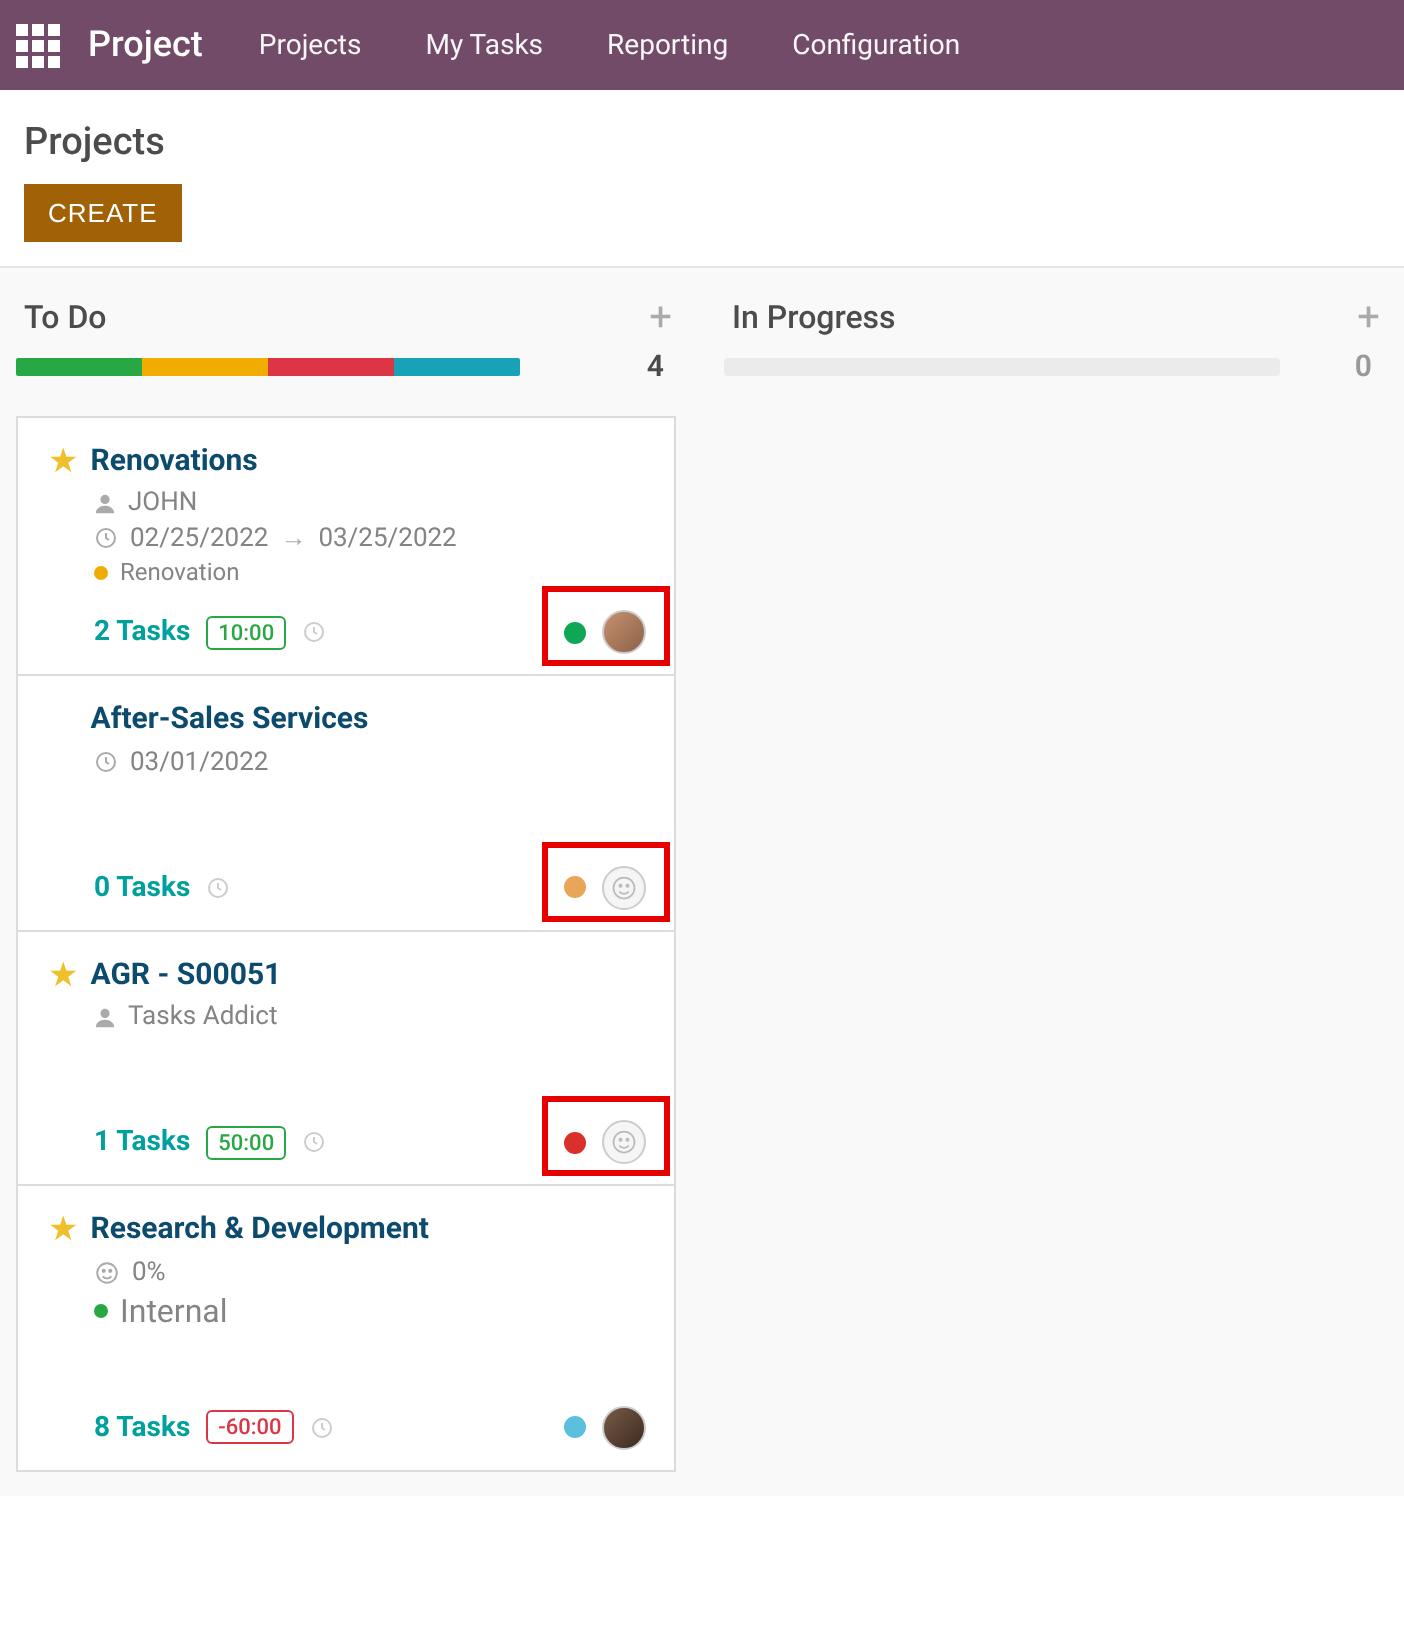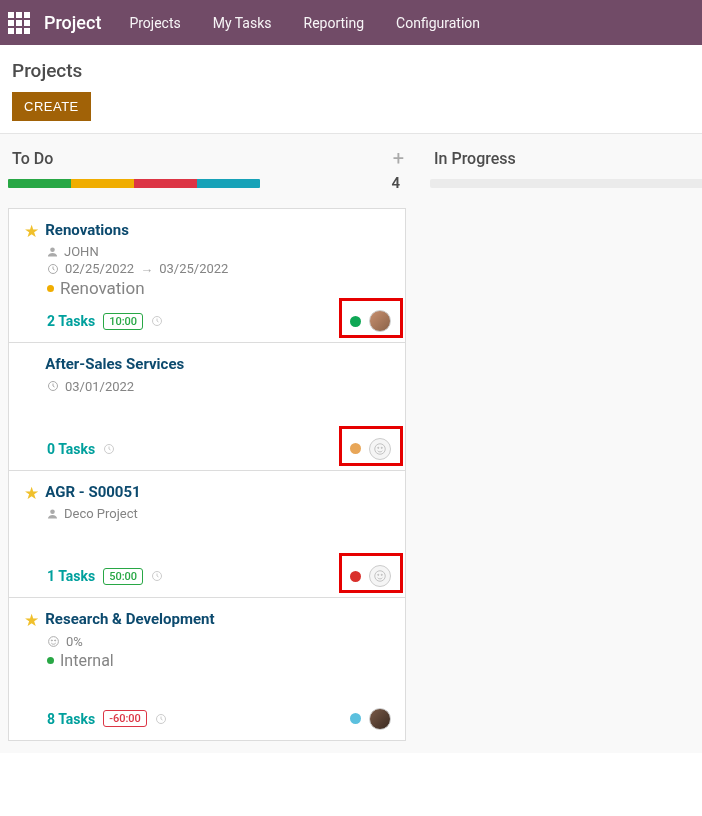--- a/index.html
+++ b/index.html
@@ -47,21 +47,21 @@
     cursor: pointer;
     text-transform: uppercase;
   }
   .board {
     display: flex;
     gap: 24px;
     padding: 12px 8px;
     background: #f9f9f9;
   }
   .column {
-    width: 398px;
+    width: 330px;
     flex-shrink: 0;
   }
   .col-head {
     display: flex;
     align-items: center;
     justify-content: space-between;
     padding: 2px 2px 6px 4px;
   }
   .col-title { font-size: 16px; font-weight: 500; color: #4c4c4c; }
   .plus { color: #aaa; font-size: 20px; cursor: pointer; font-weight: 400; line-height: 1; }
@@ -210,21 +210,21 @@
         </div>
         <div class="card-line">
           <svg class="clock-sm" viewBox="0 0 24 24" fill="none" stroke="#aaa" stroke-width="2">
               <circle cx="12" cy="12" r="9"></circle>
               <path d="M12 7v5l3 2"></path>
             </svg>
           <span>02/25/2022</span>
           <span style="color:#aaa">→</span>
           <span>03/25/2022</span>
         </div>
-        <div class="card-line" style="font-size:17px">
+        <div class="card-line" style="font-size:12px">
           <span class="tag-dot" style="background:#f0ad00"></span>
           <span>Renovation</span>
         </div>
         <div class="card-foot">
           <div class="foot-left">
             <span class="tasks-label">2 Tasks</span>
             <span class="time-badge time-green">10:00</span>
             <svg class="clock-sm" viewBox="0 0 24 24" fill="none" stroke="#ccc" stroke-width="2">
                 <circle cx="12" cy="12" r="9"></circle>
                 <path d="M12 7v5l3 2"></path>
@@ -276,21 +276,21 @@
       <div class="card">
         <div class="card-top">
           <span class="star">★</span>
           <span class="card-title">AGR - S00051</span>
         </div>
         <div class="card-line">
           <svg class="person" viewBox="0 0 24 24" fill="#aaa">
               <circle cx="12" cy="7" r="5"></circle>
               <path d="M2 22c0-5 5-8 10-8s10 3 10 8z"></path>
             </svg>
-          <span>Deco Project</span>
+          <span>Tasks Addict</span>
         </div>
         <div class="card-foot" style="margin-top:44px">
           <div class="foot-left">
             <span class="tasks-label">1 Tasks</span>
             <span class="time-badge time-green">50:00</span>
             <svg class="clock-sm" viewBox="0 0 24 24" fill="none" stroke="#ccc" stroke-width="2">
                 <circle cx="12" cy="12" r="9"></circle>
                 <path d="M12 7v5l3 2"></path>
               </svg>
           </div>

